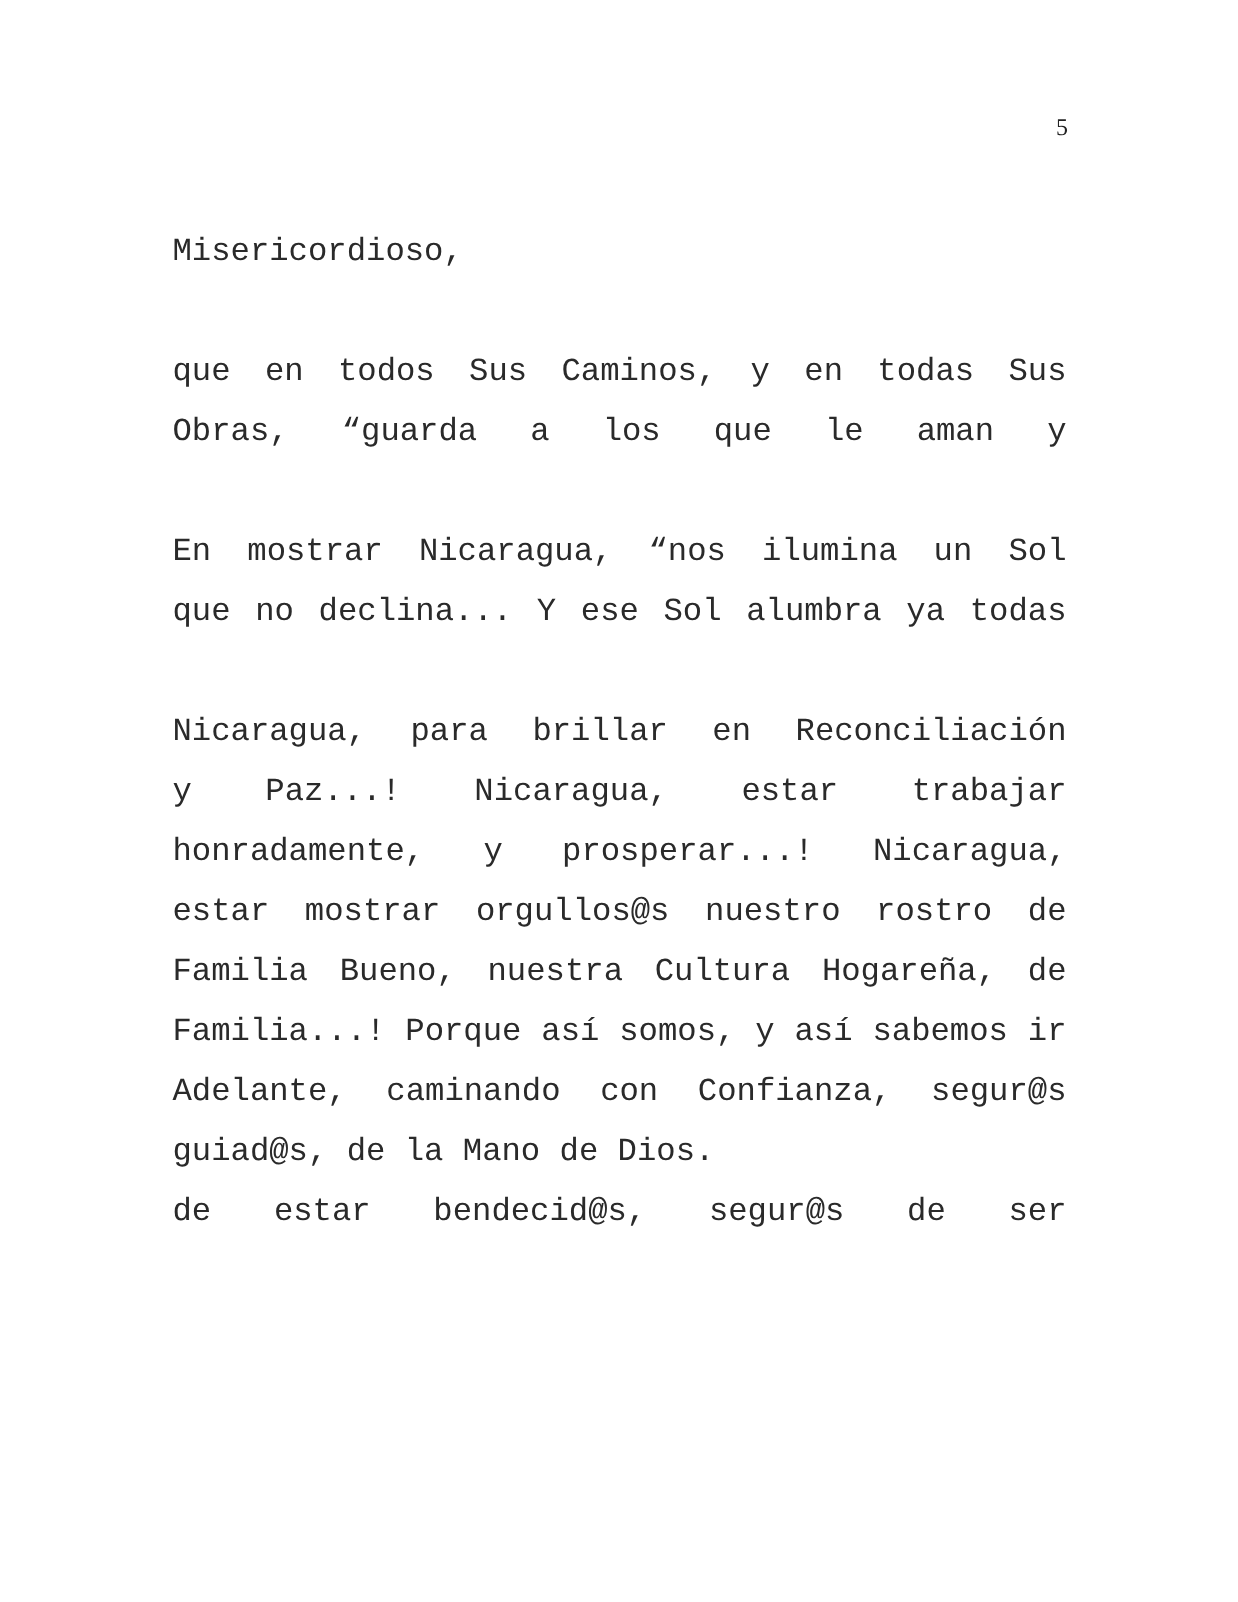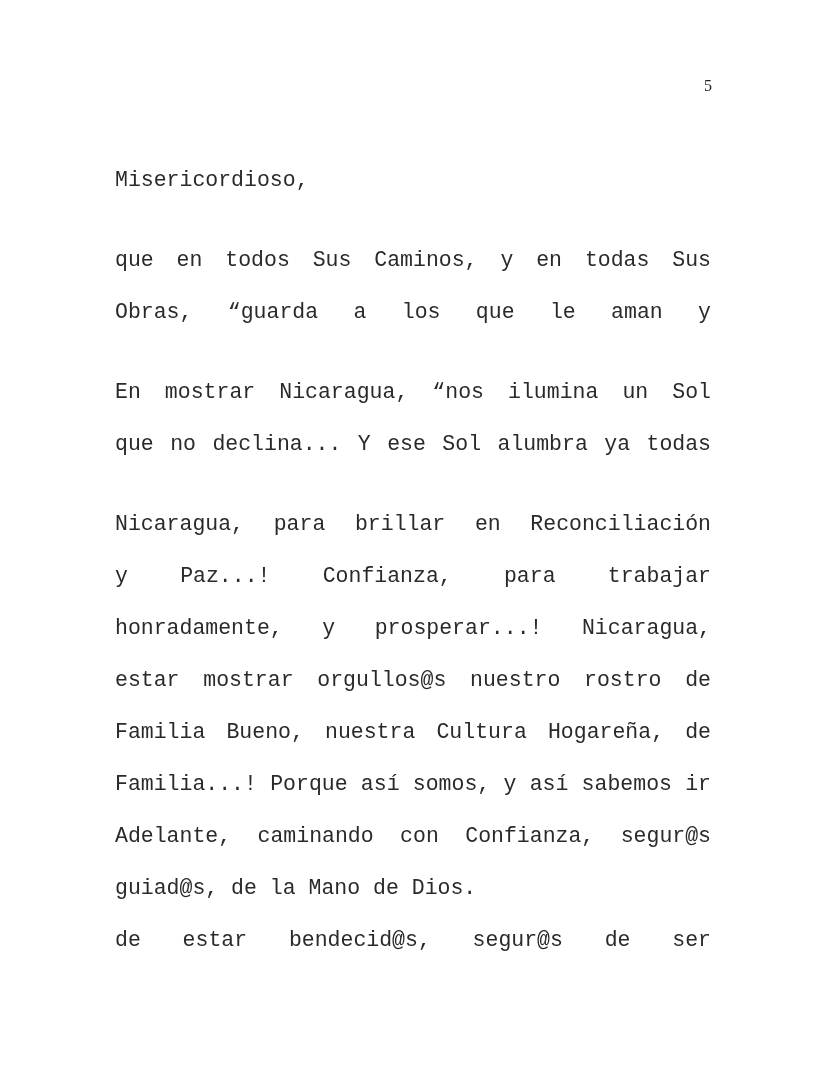--- a/index.html
+++ b/index.html
@@ -35,21 +35,20 @@
       line-height: 40px;
       color: #2a2a2a;
     }
     .para {
       margin: 0 0 40px 0;
     }
     .line {
       display: block;
       height: 40px;
       white-space: nowrap;
-      margin-top: 12px;
     }
     .line.justify {
       text-align: justify;
       text-align-last: justify;
       font-family: Liberation Mono, monospace;
     }
     .line.left {
       text-align: left;
       text-align-last: left;
     }
@@ -70,21 +69,21 @@
     <span class="line justify">Obras, “guarda a los que le aman y</span>
   </p>
 
   <p class="para">
     <span class="line justify">En mostrar Nicaragua, “nos ilumina un Sol</span>
     <span class="line justify">que no declina... Y ese Sol alumbra ya todas</span>
   </p>
 
   <p class="para">
     <span class="line justify">Nicaragua, para brillar en Reconciliación</span>
-    <span class="line justify">y Paz...! Confianza, para trabajar</span>
+    <span class="line justify">y Paz...! Nicaragua, estar trabajar</span>
     <span class="line justify">honradamente, y prosperar...! Nicaragua,</span>
     <span class="line justify">estar mostrar orgullos@s nuestro rostro de</span>
     <span class="line justify">Familia Bueno, nuestra Cultura Hogareña, de</span>
     <span class="line justify">Familia...! Porque así somos, y así sabemos ir</span>
     <span class="line justify">Adelante, caminando con Confianza, segur@s</span>
     <span class="line left">guiad@s, de la Mano de Dios.</span>
     <span class="line justify">de estar bendecid@s, segur@s de ser</span>
   </p>
 
 </div>

